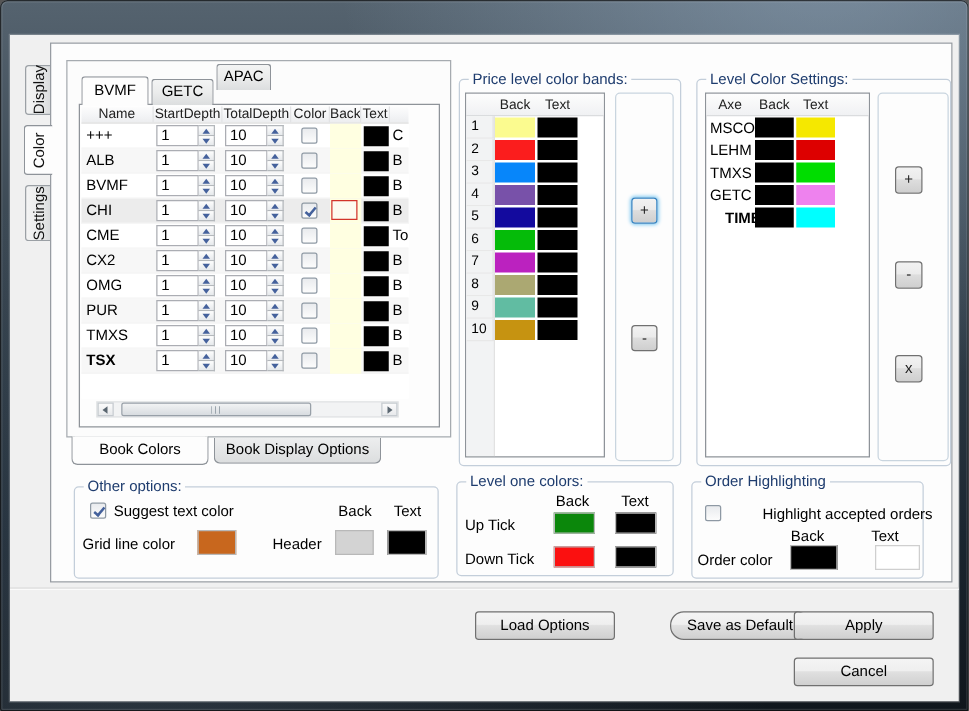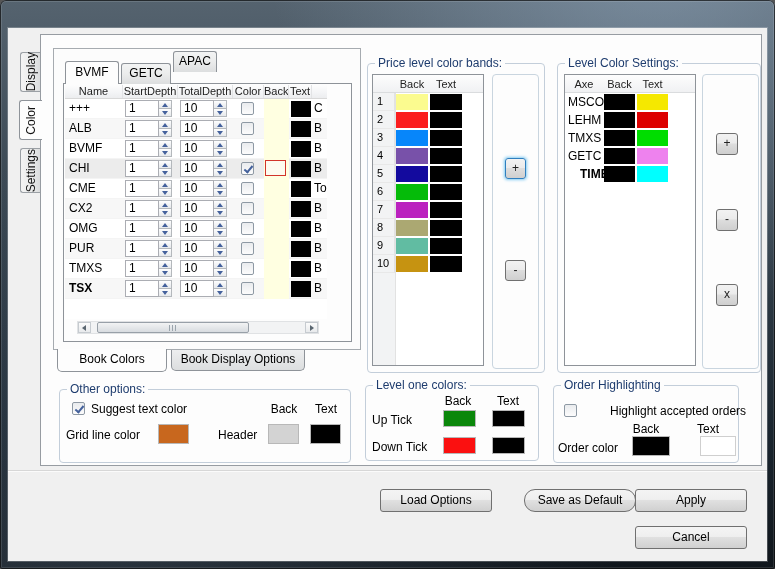--- a/index.html
+++ b/index.html
@@ -135,21 +135,21 @@
   .order-cb-label{left:44px;top:18px;margin-left:12px;}
   .oh-back{left:70px;top:36px;width:44px;text-align:center;}
   .oh-text{left:132px;top:36px;width:44px;text-align:center;}
   .order-color-label{left:4px;top:55px;}
   #order-back{left:78px;top:50px;width:38px;height:20px;}
   #order-text{left:146px;top:50px;width:36px;height:20px;border-color:#CFCFCF;}
 
   
   .footer-sep{position:absolute;left:0;top:442px;width:759px;height:2px;border-top:1px solid #D7D7D7;border-bottom:1px solid #FBFBFB;box-sizing:border-box;}
   .pushbtn{position:absolute;width:112px;height:23px;box-sizing:border-box;border:1px solid #707070;border-radius:3px;font-size:12px;color:#000;text-align:center;line-height:21px;background:linear-gradient(180deg,#F4F4F4 0%,#EFEFEF 45%,#E0E0E0 50%,#D0D0D0 100%);}
-  #btn-load{left:372px;top:461px;} #btn-save{left:516px;top:461px;border-radius:11px;} #btn-apply{left:627px;top:461px;}
+  #btn-load{left:372px;top:461px;} #btn-save{left:528px;top:461px;border-radius:11px;} #btn-apply{left:627px;top:461px;}
   #btn-ok{left:500px;top:498px;} #btn-cancel{left:627px;top:498px;}
 </style>
 </head>
 <body>
 
 <div class="window">
 
   <div class="client">
     <div id="side-tabs">
         <div class="vtab" style="top: 24px; height: 40px;">

